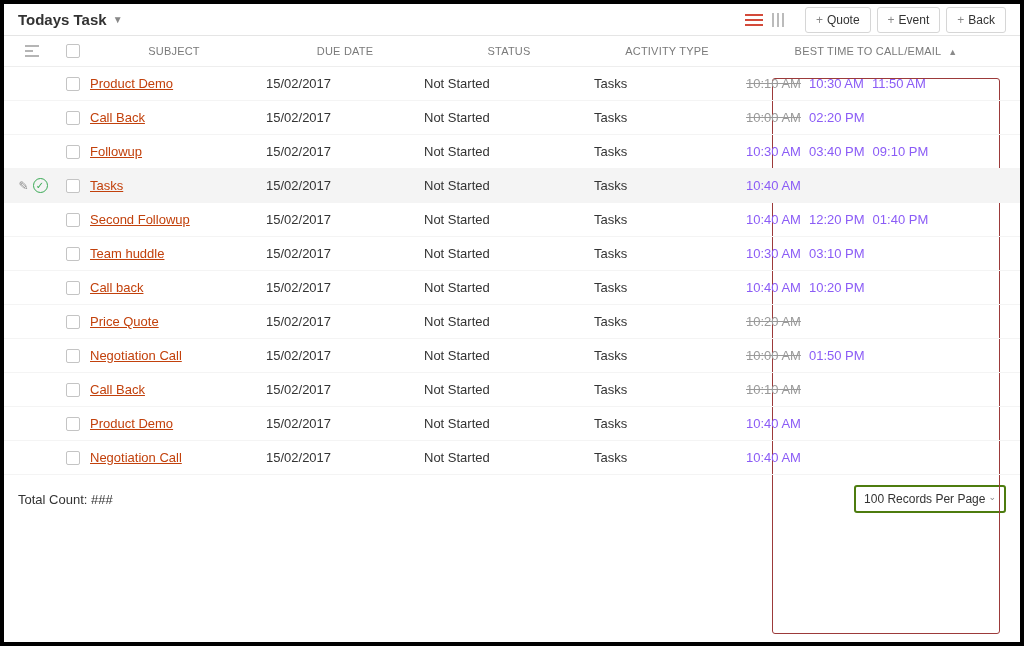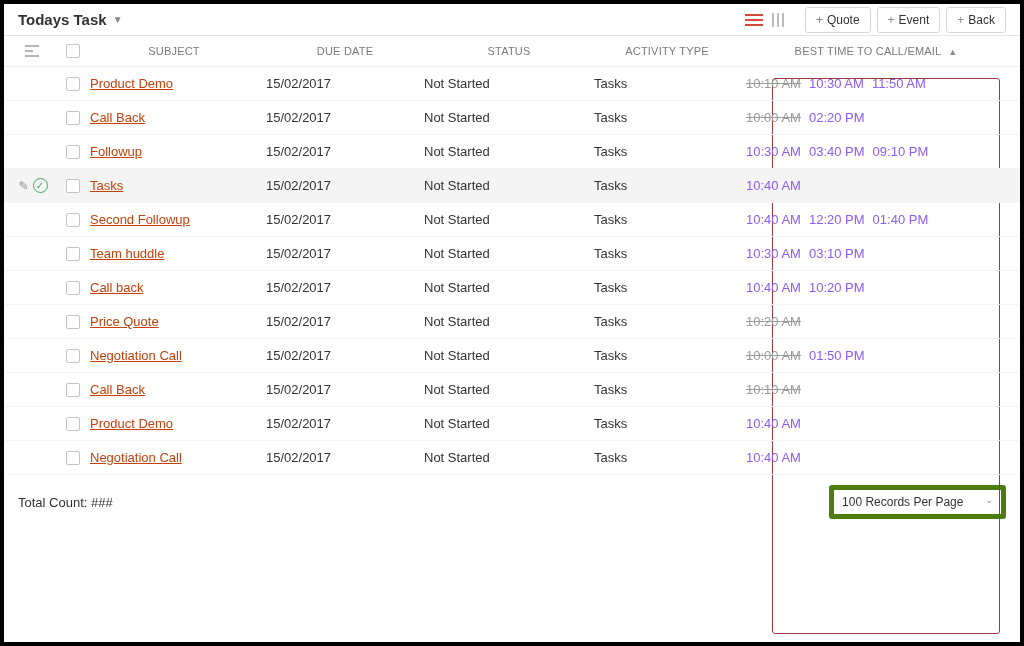--- a/index.html
+++ b/index.html
@@ -102,28 +102,28 @@
     width: 228px;
     height: 556px;
   }
   .footer {
     display:flex;
     align-items:center;
     padding: 10px 14px 0 14px;
   }
   .footer-spacer { flex:1; }
   .page-select {
-    border:5px solid #4d7c0f;
+    border:2px solid #4d7c0f;
     background:#fff;
     border-radius:3px;
     padding:5px 8px;
     font-size:12px;
     display:inline-flex;
     align-items:flex-start;
-    gap:22px;
+    gap:3px;
     cursor:pointer;
   }
   .sort-caret { font-size:9px; color:#8a8a8a; margin-left:4px; }
   svg { display:block; }
 </style>
 </head>
 <body>
 
 <div class="toolbar">
   <div class="title-wrap">

